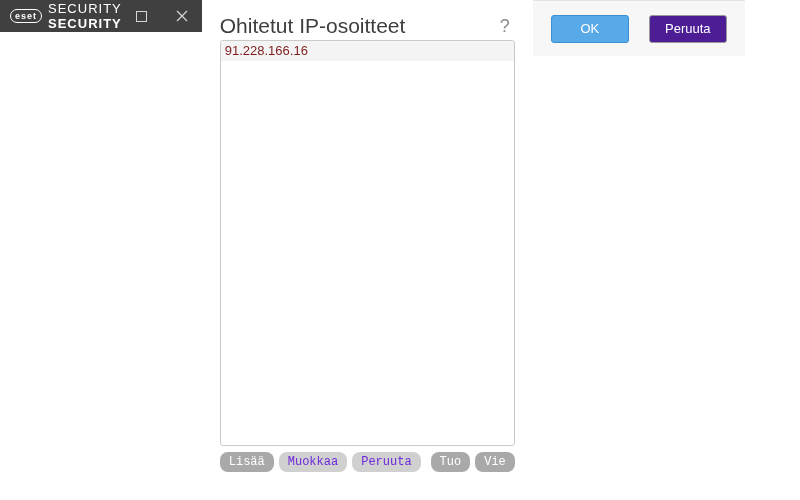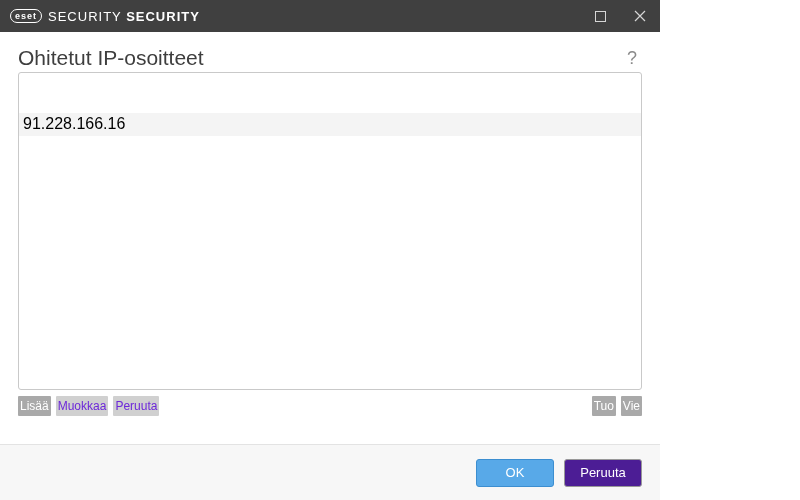--- a/index.html
+++ b/index.html
@@ -1,17 +1,17 @@
 <!DOCTYPE html>
 <html><head>
 <meta charset="utf-8">
 <style>
   * { box-sizing: border-box; margin: 0; padding: 0; }
   html, body { width: 800px; height: 500px; font-family: "Segoe UI", Arial, sans-serif; background: #fff; overflow: hidden; }
-  .window { width: 660px; height: 500px; display: flex; flex-direction: column; }
+  .window { width: 660px; height: 500px; display: flex; }
   .titlebar {
     height: 32px; background: #404040; color: #fff; display: flex; align-items: center;
     padding: 0 0 0 10px; user-select: none;
   }
   .brand { display: flex; align-items: center; gap: 6px; font-size: 13px; letter-spacing: 1px; }
   .brand-badge {
     display: inline-flex; align-items: center; justify-content: center;
     border: 1px solid #fff; border-radius: 7px; padding: 0 4px; font-size: 9px; font-weight: 700;
     line-height: 12px;
   }
@@ -22,34 +22,33 @@
   .win-btn { width: 40px; height: 32px; display: flex; align-items: center; justify-content: center; color: #d6d6d6; }
   .content { flex: 1; padding: 14px 18px 10px 18px; display: flex; flex-direction: column; }
   .header-row { display: flex; align-items: center; margin-bottom: 2px; }
   .page-title { font-size: 21px; color: #3e3e3e; font-weight: 400; flex: 1; }
   .help { color: #8a8a8a; font-size: 18px; width: 20px; text-align: center; }
   .listbox {
     flex: 1; border: 1px solid #c9c9c9; border-radius: 3px; background: #fff;
     overflow: hidden; margin-bottom: 6px;
   }
   .list-item {
-    font-size: 16px; color: #000000; padding: 2px 4px; border-bottom: 1px solid transparent;
+    font-size: 13px; color: #7f1d1d; padding: 2px 4px; border-bottom: 1px solid transparent;
     background: #f4f4f4;
-    margin-top: 40px;
   }
   .btn-row { display: flex; align-items: center; gap: 5px; margin-bottom: 18px; }
   .btn-row .spacer { flex: 1; }
   .btn-sm {
-    background: #a9a9a9; color: #fff; border: none; border-radius: 1px;
-    font-size: 12px; padding: 3px 2px; cursor: pointer; font-family: Liberation Sans, sans-serif;
+    background: #a9a9a9; color: #fff; border: none; border-radius: 8px;
+    font-size: 12px; padding: 3px 9px; cursor: pointer; font-family: Liberation Mono, monospace;
   }
   .btn-sm.disabled { background: #d0d0d0; color: #6d28d9; cursor: default; }
   .footer {
     height: 56px; border-top: 1px solid #e3e3e3; background: #f7f7f7;
-    display: flex; align-items: center; justify-content: flex-end; gap: 10px; padding: 0 18px;
+    display: flex; align-items: center; justify-content: flex-end; gap: 20px; padding: 0 18px;
   }
   .btn {
     min-width: 78px; height: 28px; border-radius: 3px; font-size: 13px; cursor: pointer;
     border: 1px solid transparent; font-family: inherit;
   }
   .btn-primary { background: #58a9e8; color: #fff; border-color: #3c8ed0; }
   .btn-secondary { background: #4c1d95; color: #fff; border-color: #989898; }
 </style>
 </head>
 <body>

